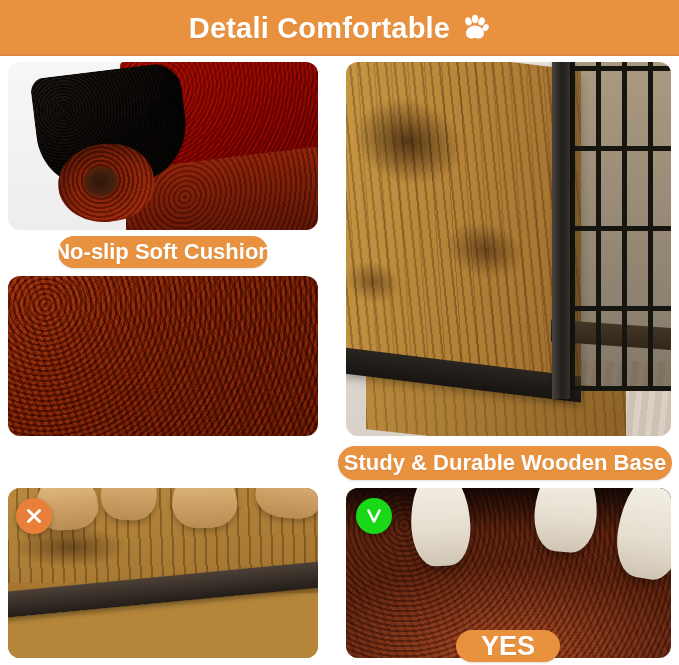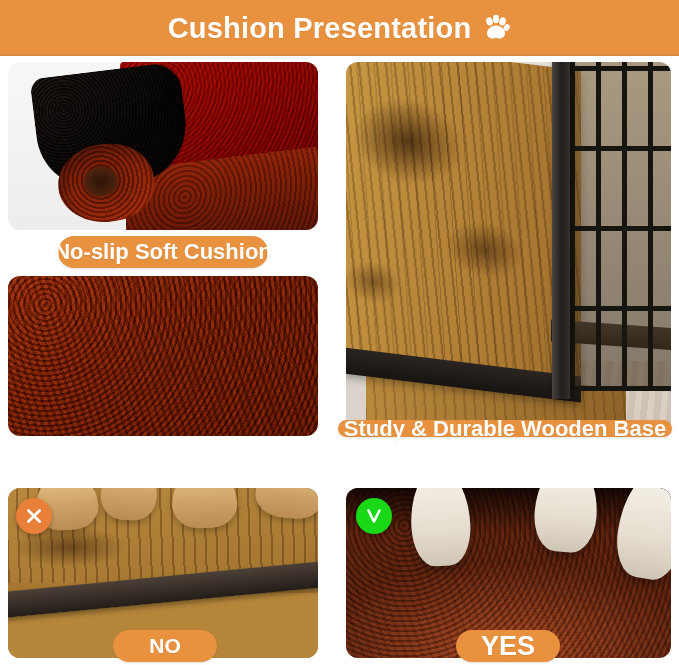--- a/index.html
+++ b/index.html
@@ -210,42 +210,42 @@
   
   .pill{
     position:absolute;background:#e8913f;color:#fff;
     border-radius:24px;display:flex;align-items:center;justify-content:center;
     font-size:22px;font-weight:bold;white-space:nowrap;
     box-shadow:0 1px 2px rgba(0,0,0,.12);
     text-shadow:0 1px 1px rgba(0,0,0,.08);
   }
   .pill-cushion{left:58px;top:236px;width:210px;height:32px;}
   .pill-blanket{left:14px;top:446px;width:300px;height:34px;}
-  .pill-wood{left:338px;top:420px;width:334px;height:17px;text-align:right;}
+  .pill-wood{left:338px;top:446px;width:334px;height:34px;text-align:right;}
   .pill-no{left:113px;top:630px;width:104px;height:32px;font-size:21px;}
   .pill-yes{left:456px;top:630px;width:104px;height:32px;font-size:27px;}
 
   
   .badge{
     position:absolute;width:36px;height:36px;border-radius:50%;
     display:flex;align-items:center;justify-content:center;
     box-shadow:0 2px 4px rgba(0,0,0,.3);
   }
   .badge-no{left:16px;top:498px;background:#e8803a;}
   .badge-yes{left:356px;top:498px;background:#18d818;}
   .badge svg{display:block;}
 </style>
 </head>
 <body>
 
 <div class="page">
 
   <div class="banner">
     <div class="banner-inner">
-      <span class="banner-title">Cushion Presentation</span>
+      <span class="banner-title">Detali Comfortable</span>
       <span class="paw-print">
         <svg class="paw-icon" viewBox="0 0 32 32" aria-hidden="true">
           <ellipse cx="9" cy="9" rx="3.4" ry="4.4" fill="#ffffff" transform="rotate(-18 9 9)"></ellipse>
           <ellipse cx="16" cy="6.4" rx="3.3" ry="4.5" fill="#ffffff"></ellipse>
           <ellipse cx="23" cy="9" rx="3.4" ry="4.4" fill="#ffffff" transform="rotate(18 23 9)"></ellipse>
           <ellipse cx="27.4" cy="15.6" rx="3" ry="3.8" fill="#ffffff" transform="rotate(32 27.4 15.6)"></ellipse>
           <path d="M16 13.2c5.6 0 9.6 4.1 9.6 8.5 0 3.7-3.1 5.6-6.1 5.6-1.7 0-2.4-.7-3.5-.7s-1.8.7-3.5.7c-3 0-6.1-1.9-6.1-5.6 0-4.4 4-8.5 9.6-8.5z" fill="#ffffff"></path>
         </svg>
       </span>
     </div>
@@ -280,21 +280,20 @@
       <div class="paw-gold p3"></div>
       <div class="paw-gold p4"></div>
     </div>
     <div class="no-edge"></div>
   </div>
   <div class="badge badge-no">
     <svg width="20" height="20" viewBox="0 0 20 20" aria-hidden="true">
       <path d="M4.4 4.4 L15.6 15.6 M15.6 4.4 L4.4 15.6" stroke="#ffffff" stroke-width="2.8" stroke-linecap="round"></path>
     </svg>
   </div>
-  <div class="pill pill-no">NO</div>
 
   <div class="cell img-yes">
     <div class="yes-dark"></div>
     <div class="paw-white w1"></div>
     <div class="paw-white w2"></div>
     <div class="paw-white w3"></div>
   </div>
   <div class="badge badge-yes">
     <svg width="22" height="22" viewBox="0 0 22 22" aria-hidden="true">
       <path d="M5.5 5.5 L11 16.5 L16.5 5.5" fill="none" stroke="#ffffff" stroke-width="2.6" stroke-linecap="round" stroke-linejoin="round"></path>

